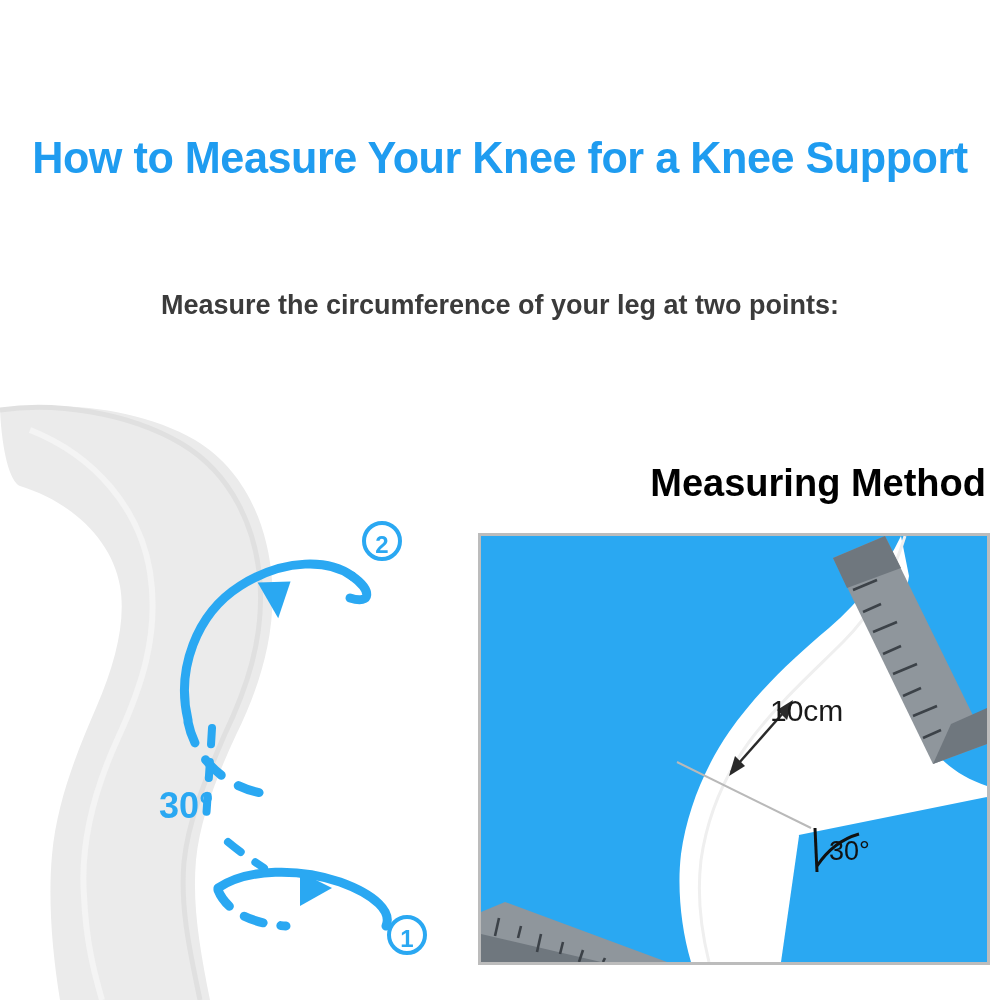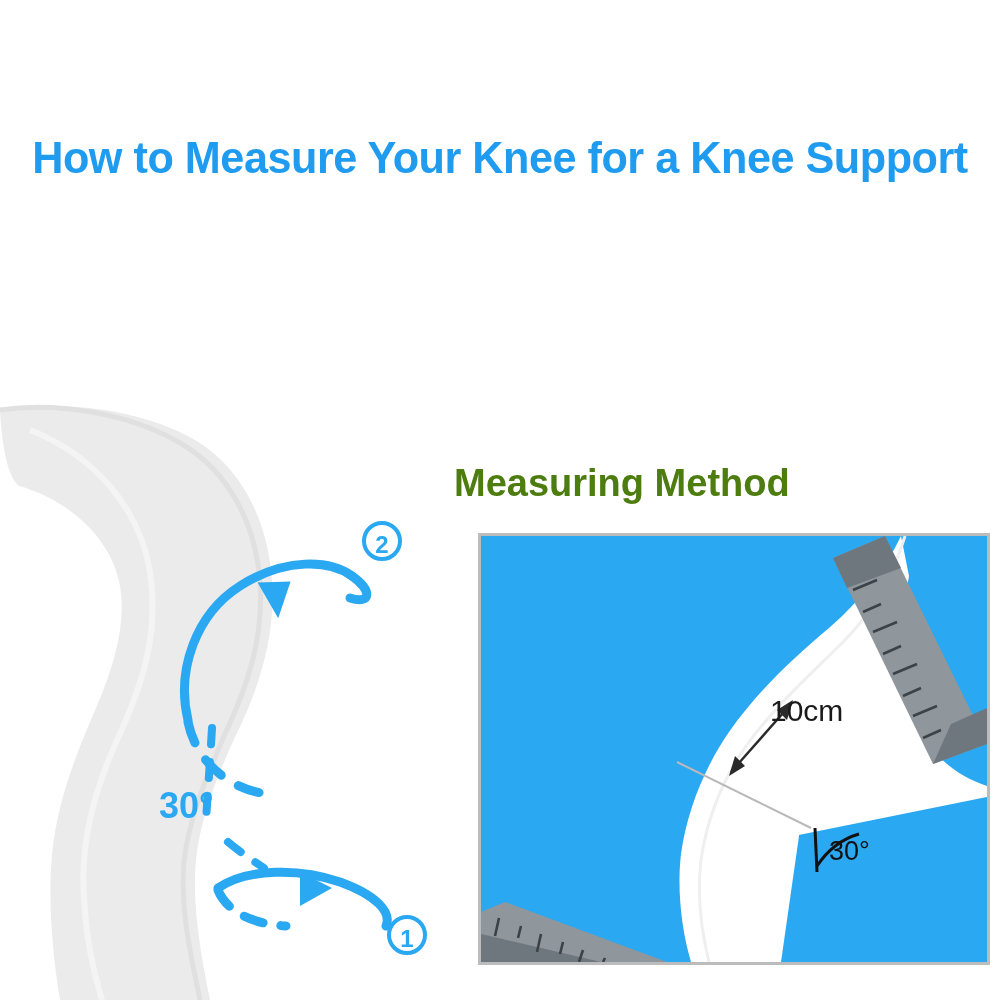--- a/index.html
+++ b/index.html
@@ -43,28 +43,28 @@
     width: 1000px;
     text-align: center;
     font-family: "Liberation Sans", sans-serif;
     font-weight: bold;
     font-size: 27px;
     color: #3b3b3b;
     white-space: nowrap;
   }
   .method-title {
     position: absolute;
-    left: 454px;
+    left: 474px;
     top: 462px;
     width: 512px;
-    text-align: left;
+    text-align: right;
     font-family: "Liberation Sans", sans-serif;
     font-weight: bold;
     font-size: 38px;
-    color: #4d7c0f;
+    color: #000000;
     white-space: nowrap;
   }
   
   .left-illu {
     position: absolute;
     left: 0px;
     top: 390px;
     width: 470px;
     height: 610px;
   }
@@ -127,20 +127,21 @@
   }
   #badge-2 { left: 362px; top: 521px; }
   #badge-1 { left: 387px; top: 915px; }
 </style>
 </head>
 <body>
 
 <div id="page">
 
   <div class="title">How to Measure Your Knee for a Knee Support</div>
+  <div class="subtitle">Measure the circumference of your leg at two points:</div>
 
   <div class="left-illu">
     <svg width="470" height="610" viewBox="0 0 470 610" xmlns="http://www.w3.org/2000/svg">
 
       <g>
         <path d="M0,20 C60,10 140,18 195,50 C245,80 268,135 272,190
                  C276,248 258,300 236,345 C216,388 200,430 196,470
                  C192,515 200,560 210,610
                  L60,610 C52,560 48,510 52,465
                  C57,410 78,360 96,318 C116,272 126,230 120,196

